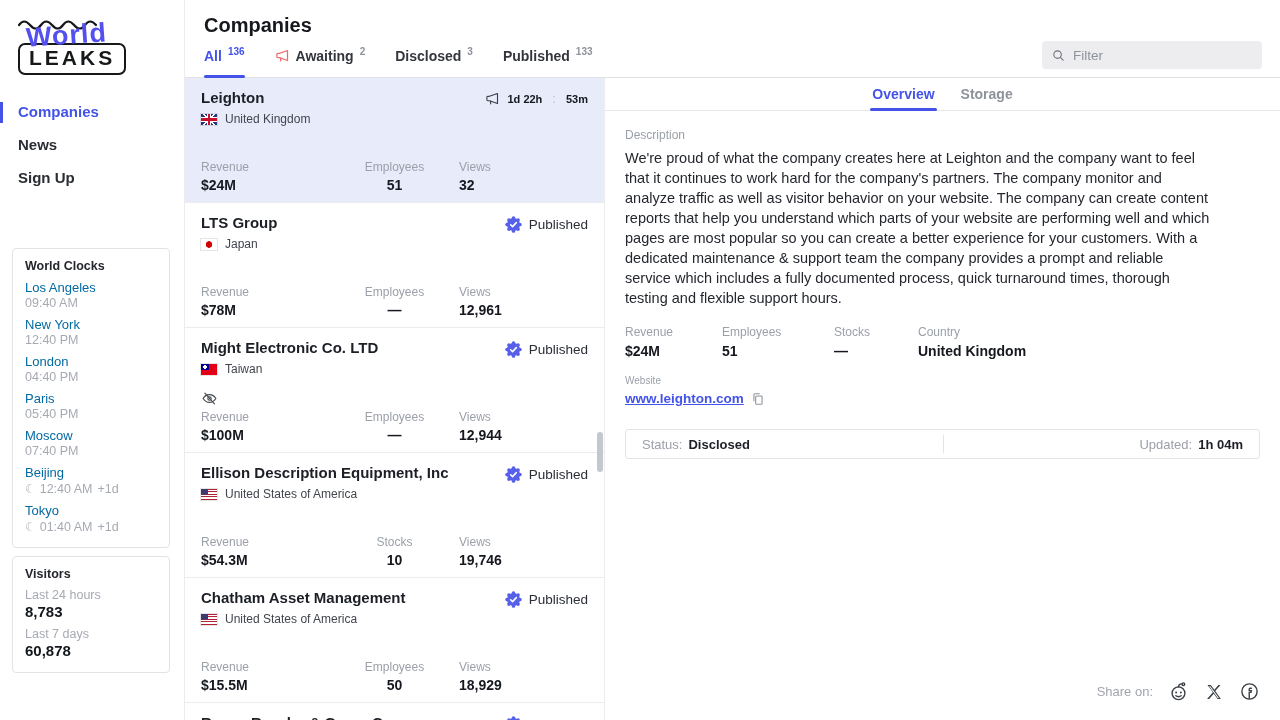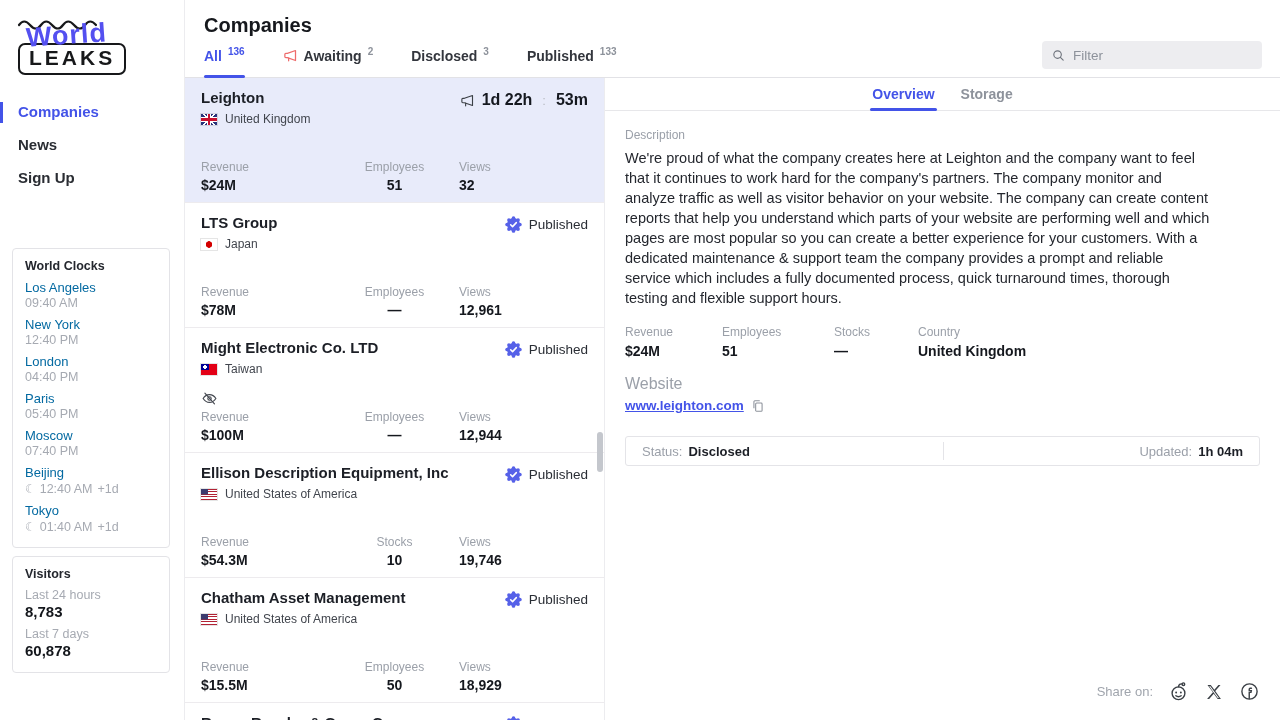--- a/index.html
+++ b/index.html
@@ -30,21 +30,21 @@
   .clock-time { font-size:12.5px; color:#a6aab2; margin-top:1px; }
   .clock-time.night::before { content:"☾ "; }
   .clock-extra { margin-left:5px; }
   .vis-label { font-size:12.5px; color:#a6aab2; }
   .vis-value { font-size:15px; font-weight:700; color:#13161b; margin:1px 0 7px; }
 
   
   .main { flex:1; display:flex; flex-direction:column; min-width:0; }
   .header { height:78px; flex:none; border-bottom:1px solid #e2e2e6; position:relative; padding-left:19px; }
   .page-title { font-size:20px; font-weight:700; margin-top:14px; color:#16181d; }
-  .tabs { display:flex; gap:38px; margin-top:11px; }
+  .tabs { display:flex; gap:30px; margin-top:11px; }
   .tab { position:relative; padding-bottom:13px; font-size:14px; font-weight:700; color:#33363d;
     cursor:pointer; display:flex; align-items:flex-start; gap:6px; }
   .tab .count { font-size:10px; font-weight:700; color:#8d929b; margin-top:-2px; }
   .tab.active { color:#4353e8; }
   .tab.active .count { color:#4353e8; }
   .tab.active::after { content:""; position:absolute; left:0; right:0; bottom:-1px; height:3px;
     background:#4353e8; border-radius:2px; }
   .tab .mega { color:#ee6b6b; margin-top:0px; }
   .filter-box { position:absolute; right:18px; top:41px; width:220px; height:28px; background:#ededf0;
     border-radius:4px; display:flex; align-items:center; padding:0 9px; gap:7px; color:#6e737c; }
@@ -74,21 +74,21 @@
     radial-gradient(circle at 25% 27%, #fff 0 1.6px, transparent 2.1px),
     linear-gradient(#000095,#000095);
     background-size:100% 100%, 50% 55%; background-repeat:no-repeat; background-position:0 0, 0 0; }
   [data-flag="us"] { background-color:#fff; background-image:
     linear-gradient(#3c3b6e,#3c3b6e),
     repeating-linear-gradient(to bottom, #b22234 0 1.1px, #fff 1.1px 2.4px);
     background-size:45% 50%, 100% 100%; background-repeat:no-repeat; background-position:0 0, 0 0; }
   .card-status { position:absolute; top:13px; right:16px; display:flex; align-items:center; gap:7px;
     font-size:13.5px; color:#2a2e35; }
   .timer-wrap { color:#15181f; }
-  .timer-seg { font-size:16px; font-weight:700; }
+  .timer-seg { font-size:11px; font-weight:700; }
   .timer-colon { color:#b9bdc4; font-size:13px; margin:0 3px; }
   .mega-dark { color:#3c4046; }
   .eye-off { position:absolute; left:16px; top:62px; color:#43474f; }
   .metrics { position:absolute; left:16px; right:16px; bottom:9px; display:flex; }
   .metric { flex:1; }
   .metric:nth-child(2) { text-align:center; }
   .metric:nth-child(3) { }
   .metric-label { font-size:12px; color:#9ba0a9; }
   .metric-value { font-size:14px; font-weight:700; color:#15181e; margin-top:3px; }
   .scroll-thumb { position:absolute; right:1px; top:354px; width:6px; height:40px; background:#c4c7cd; border-radius:3px; }
@@ -100,21 +100,21 @@
   .dtab { position:relative; font-size:14px; font-weight:700; color:#8d929b; cursor:pointer; padding-bottom:12px; }
   .dtab.active { color:#4353e8; }
   .dtab.active::after { content:""; position:absolute; left:-2px; right:-2px; bottom:-1px; height:3px;
     background:#4353e8; border-radius:2px; }
   .desc-label { margin-top:17px; font-size:12px; color:#9ba0a9; }
   .desc { margin-top:6px; width:587px; font-size:14.5px; line-height:20px; color:#24272e; }
   .dstats { display:flex; margin-top:17px; }
   .dstat:nth-child(1){ width:97px; } .dstat:nth-child(2){ width:112px; } .dstat:nth-child(3){ width:84px; }
   .dstat-label { font-size:12px; color:#9ba0a9; }
   .dstat-value { font-size:14px; font-weight:700; color:#15181e; margin-top:4px; }
-  .web-label { margin-top:16px; font-size:16px; color:#9ba0a9; }
+  .web-label { margin-top:16px; font-size:10px; color:#9ba0a9; }
   .web-row { margin-top:5px; display:flex; align-items:center; gap:7px; }
   .web-link { font-size:13.5px; font-weight:700; color:#4353e8; text-decoration:underline; cursor:pointer; }
   .copy-icon { color:#8d929b; cursor:pointer; }
   .status-bar { margin-top:23px; height:30px; border:1px solid #e4e4e8; border-radius:3px;
     display:flex; align-items:center; padding:0 16px; font-size:13px; position:relative; }
   .sb-divider { position:absolute; left:50%; top:5px; bottom:5px; width:1px; background:#e4e4e8; }
   .sb-muted { color:#9ba0a9; }
   .sb-strong { font-weight:700; color:#1c1f26; margin-left:6px; }
   .sb-right { margin-left:auto; display:flex; align-items:center; }
   .share-row { position:absolute; right:20px; bottom:18px; display:flex; align-items:center; gap:15px;

